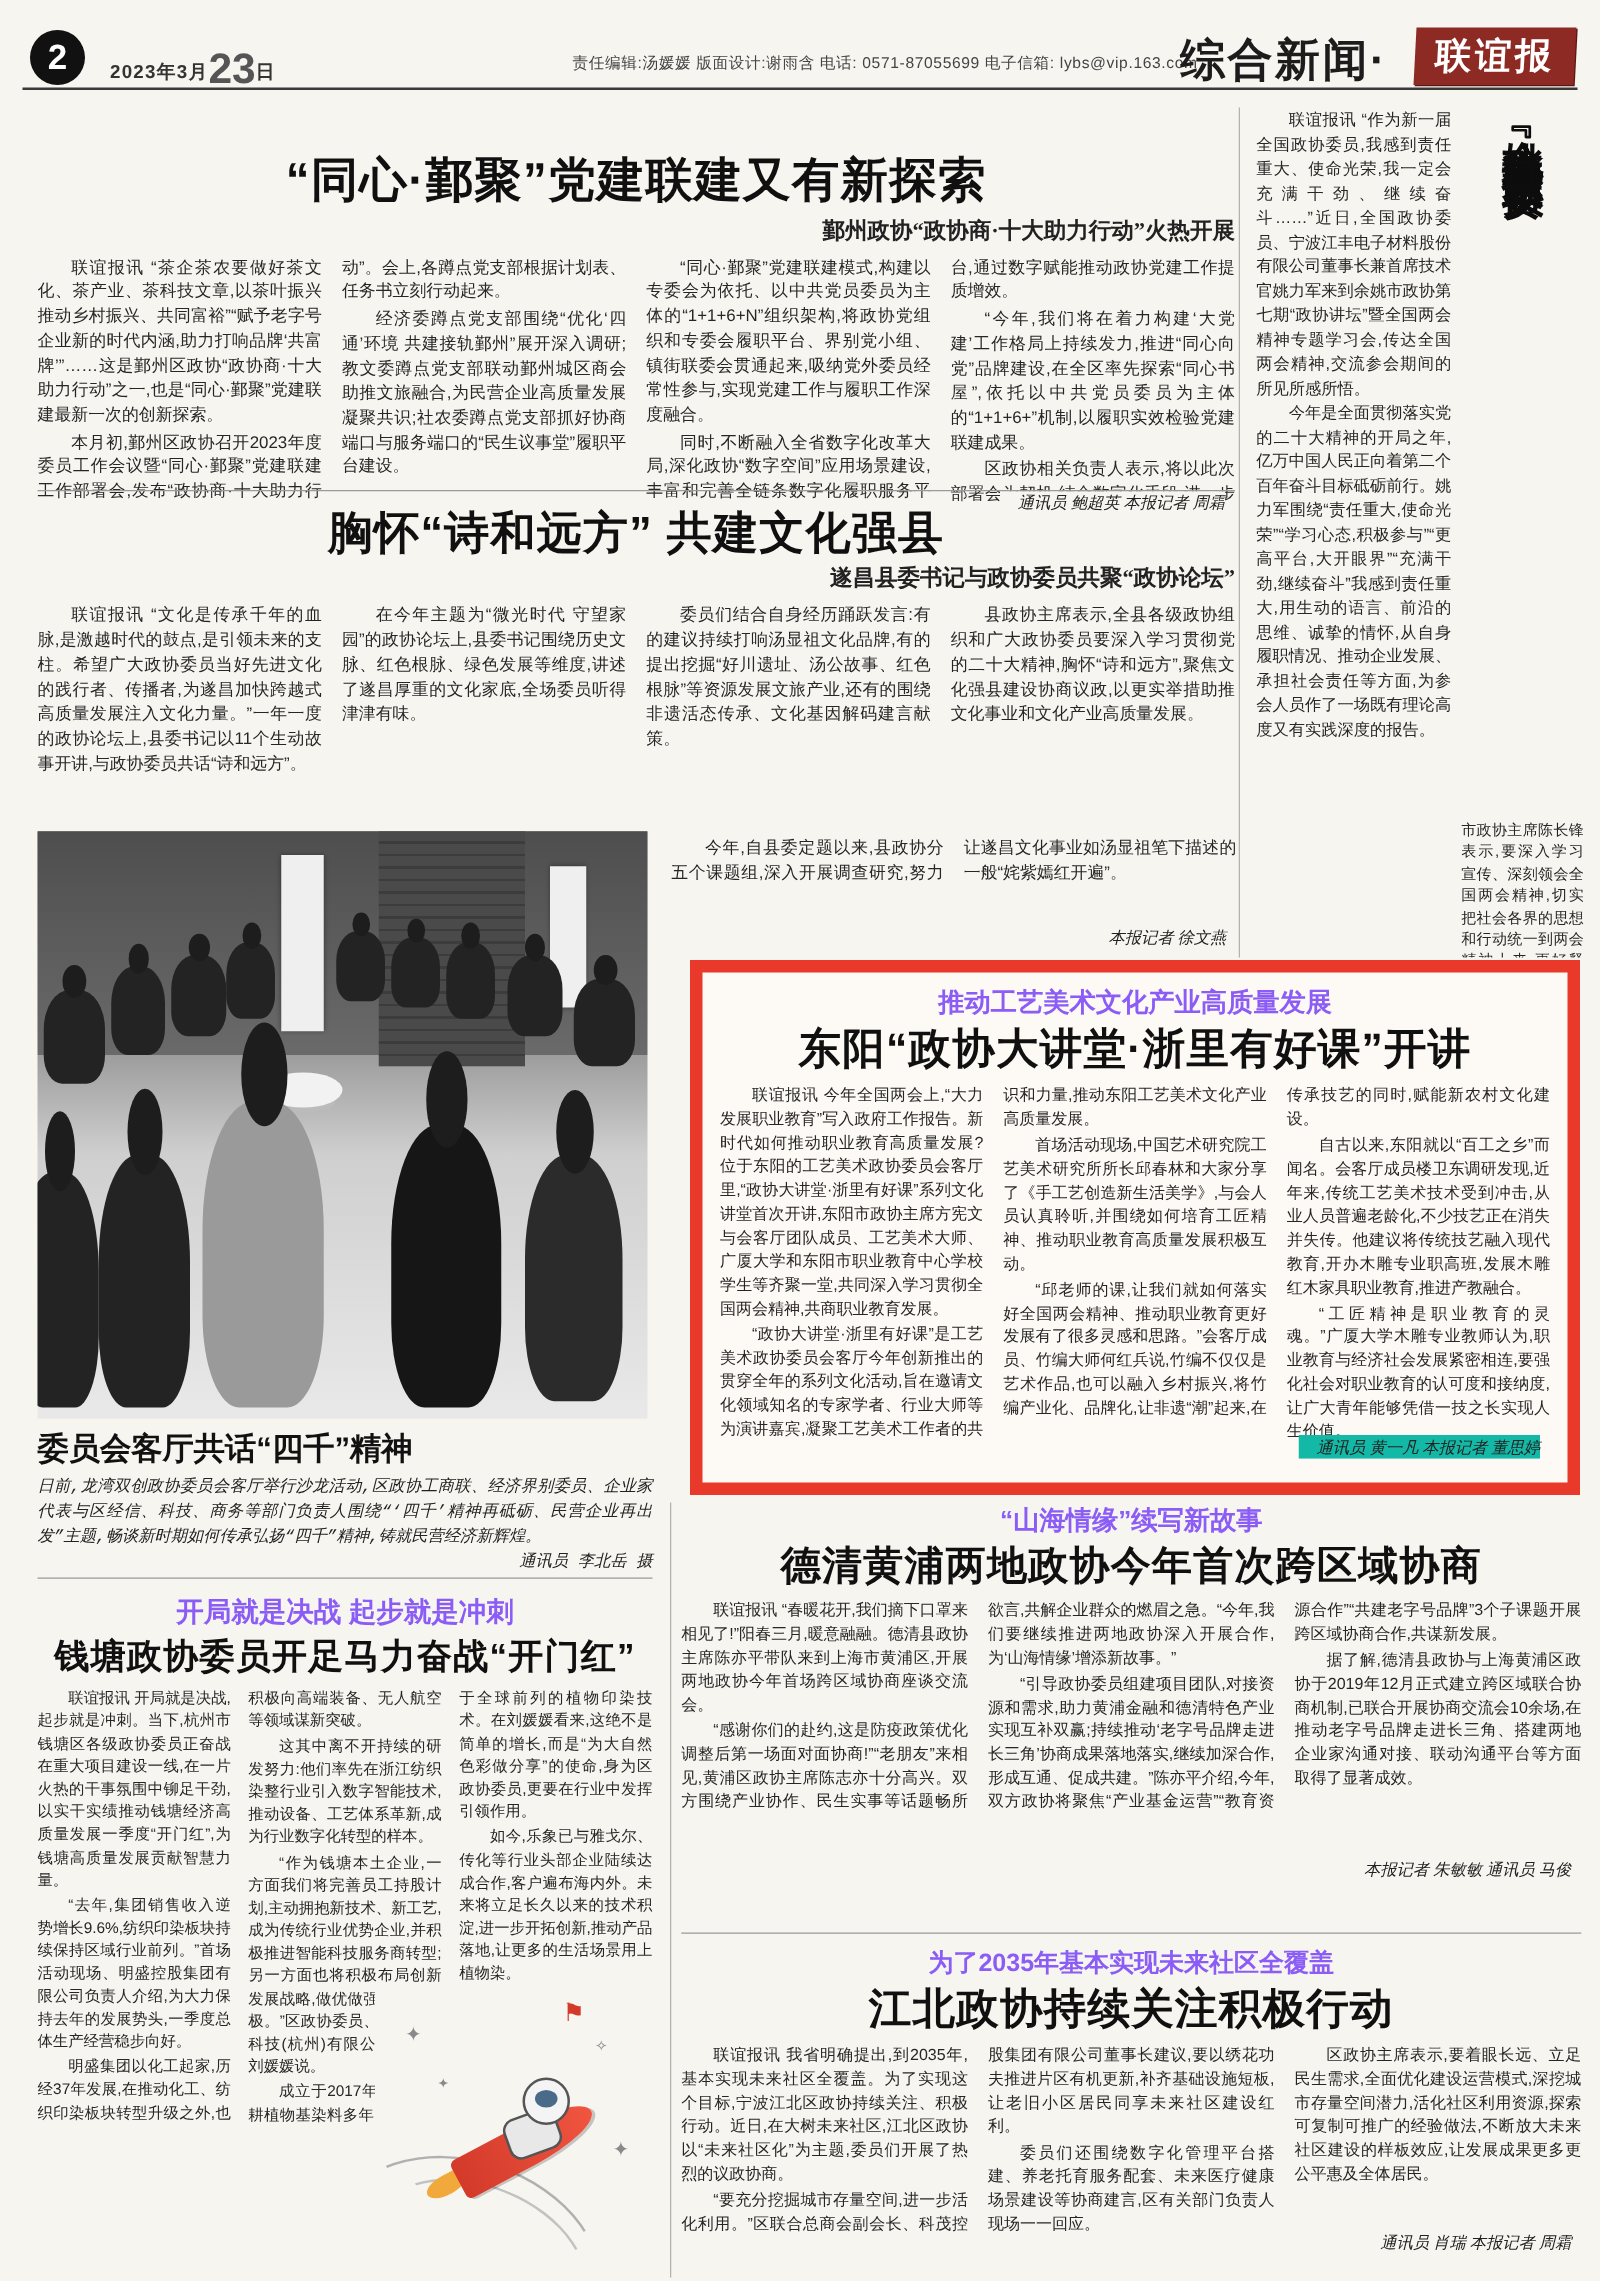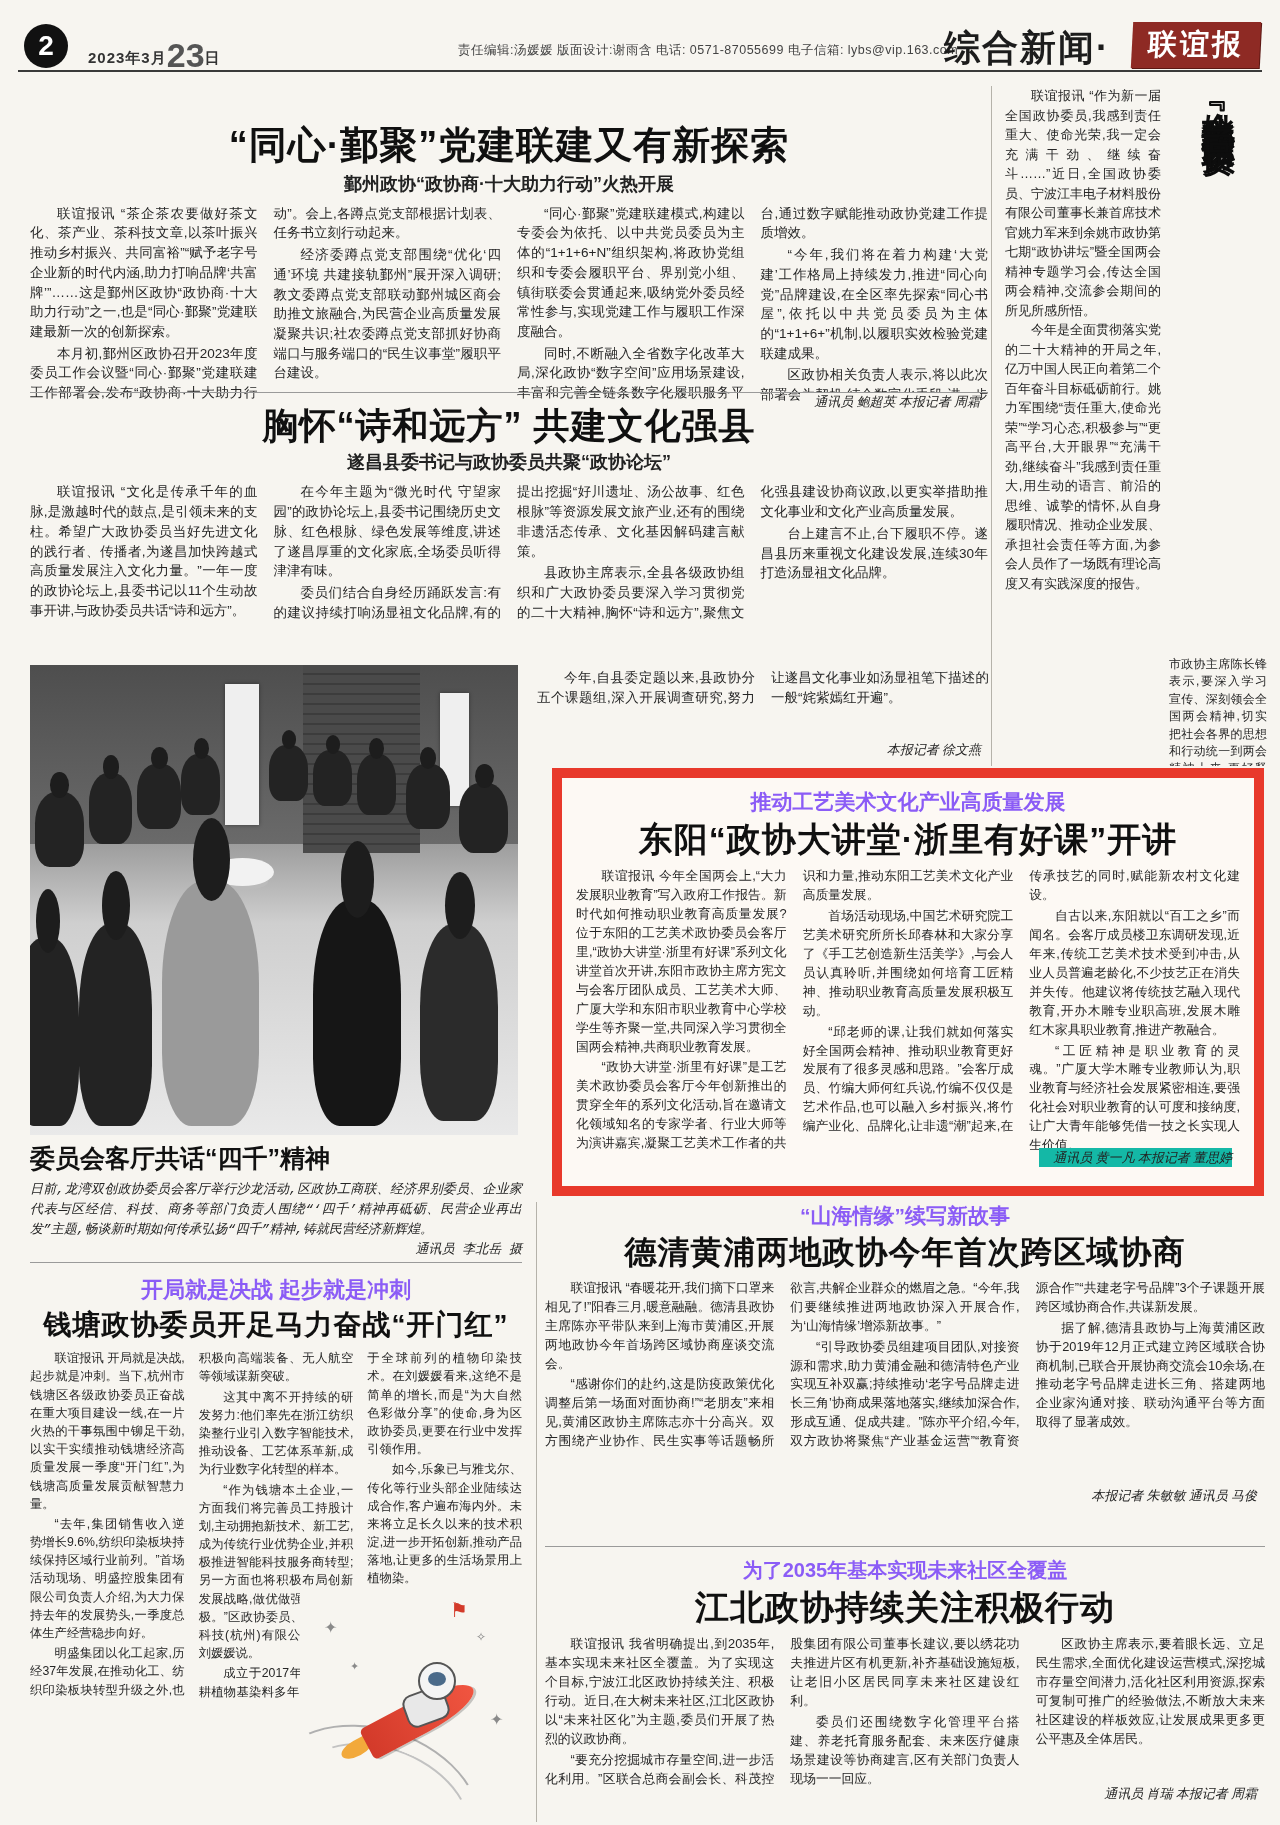--- a/index.html
+++ b/index.html
@@ -9,21 +9,21 @@
   #header{position:absolute;left:18px;right:18px;top:12px;height:58px;border-bottom:2px solid #3a3a3a;}
   .pagenum{position:absolute;left:6px;top:12px;width:44px;height:44px;background:#111;color:#fff;border-radius:50%;font-weight:bold;font-size:28px;display:flex;align-items:center;justify-content:center;}
   .dateline{position:absolute;left:70px;top:24px;font-size:15px;font-weight:bold;color:#333;letter-spacing:1px;}
   .dateline .day{font-size:34px;color:#555;font-weight:900;vertical-align:-4px;letter-spacing:0;}
   .editorline{position:absolute;left:440px;top:30px;font-size:12.5px;color:#444;letter-spacing:.5px;}
   .sectiontitle{position:absolute;right:152px;top:12px;font-size:36px;font-weight:900;color:#1c1c1c;letter-spacing:2px;}
   .masthead{position:absolute;right:2px;top:10px;width:128px;height:46px;background:#8e2a24;color:#fff;display:flex;align-items:center;justify-content:center;font-family:"Liberation Serif",serif;font-weight:bold;font-size:29px;letter-spacing:3px;transform:skewX(-3deg);box-shadow:1px 1px 0 #5c1713;}
   
   .kicker{text-align:center;font-weight:bold;color:#8b5cf6;}
   .headline{text-align:center;font-weight:900;color:#101010;letter-spacing:1px;line-height:1.15;margin:2px 0;}
-  .subhead{text-align:center;font-weight:bold;color:#222;}
+  .subhead{text-align:right;font-weight:bold;color:#222;font-family:Liberation Serif, serif;}
   .cols{column-gap:16px;text-align:justify;overflow:hidden;position:relative;}
   .cols p{margin:0 0 2px 0;text-indent:2em;}
   .byline{position:absolute;right:8px;bottom:0;font-family:"Liberation Serif",serif;font-style:italic;font-size:13px;color:#222;background:#f7f5f0;padding-left:14px;}
   .article{position:absolute;}
   .rule-top{border-top:1px solid #9a9a9a;}
   .vline{position:absolute;width:1px;background:#b5b2aa;}
   
   #a-tongxin{left:30px;top:86px;width:958px;height:302px;margin-top:36px;}
   #a-tongxin .headline{font-size:38px;}
   #a-tongxin .subhead{font-size:18px;margin:4px 0 8px;}
@@ -115,21 +115,20 @@
   </div>
 
   <div class="article rule-top" id="a-shihe">
     <div class="headline">胸怀“诗和远方” 共建文化强县</div>
     <div class="subhead">遂昌县委书记与政协委员共聚“政协论坛”</div>
     <div class="cols">
       <p>联谊报讯 “文化是传承千年的血脉,是激越时代的鼓点,是引领未来的支柱。希望广大政协委员当好先进文化的践行者、传播者,为遂昌加快跨越式高质量发展注入文化力量。”一年一度的政协论坛上,县委书记以11个生动故事开讲,与政协委员共话“诗和远方”。</p>
       <p>在今年主题为“微光时代 守望家园”的政协论坛上,县委书记围绕历史文脉、红色根脉、绿色发展等维度,讲述了遂昌厚重的文化家底,全场委员听得津津有味。</p>
       <p>委员们结合自身经历踊跃发言:有的建议持续打响汤显祖文化品牌,有的提出挖掘“好川遗址、汤公故事、红色根脉”等资源发展文旅产业,还有的围绕非遗活态传承、文化基因解码建言献策。</p>
       <p>县政协主席表示,全县各级政协组织和广大政协委员要深入学习贯彻党的二十大精神,胸怀“诗和远方”,聚焦文化强县建设协商议政,以更实举措助推文化事业和文化产业高质量发展。</p>
-      <p>台上建言不止,台下履职不停。遂昌县历来重视文化建设发展,连续30年打造汤显祖文化品牌。</p>
     </div>
   </div>
   <div class="article" id="a-shihe-ext">
     <div class="cols">
       <p>今年,自县委定题以来,县政协分五个课题组,深入开展调查研究,努力让遂昌文化事业如汤显祖笔下描述的一般“姹紫嫣红开遍”。</p>
       <span class="byline">本报记者 徐文燕</span>
     </div>
   </div>
 
   <div class="vline" style="left:991px;top:86px;height:680px;"></div>

